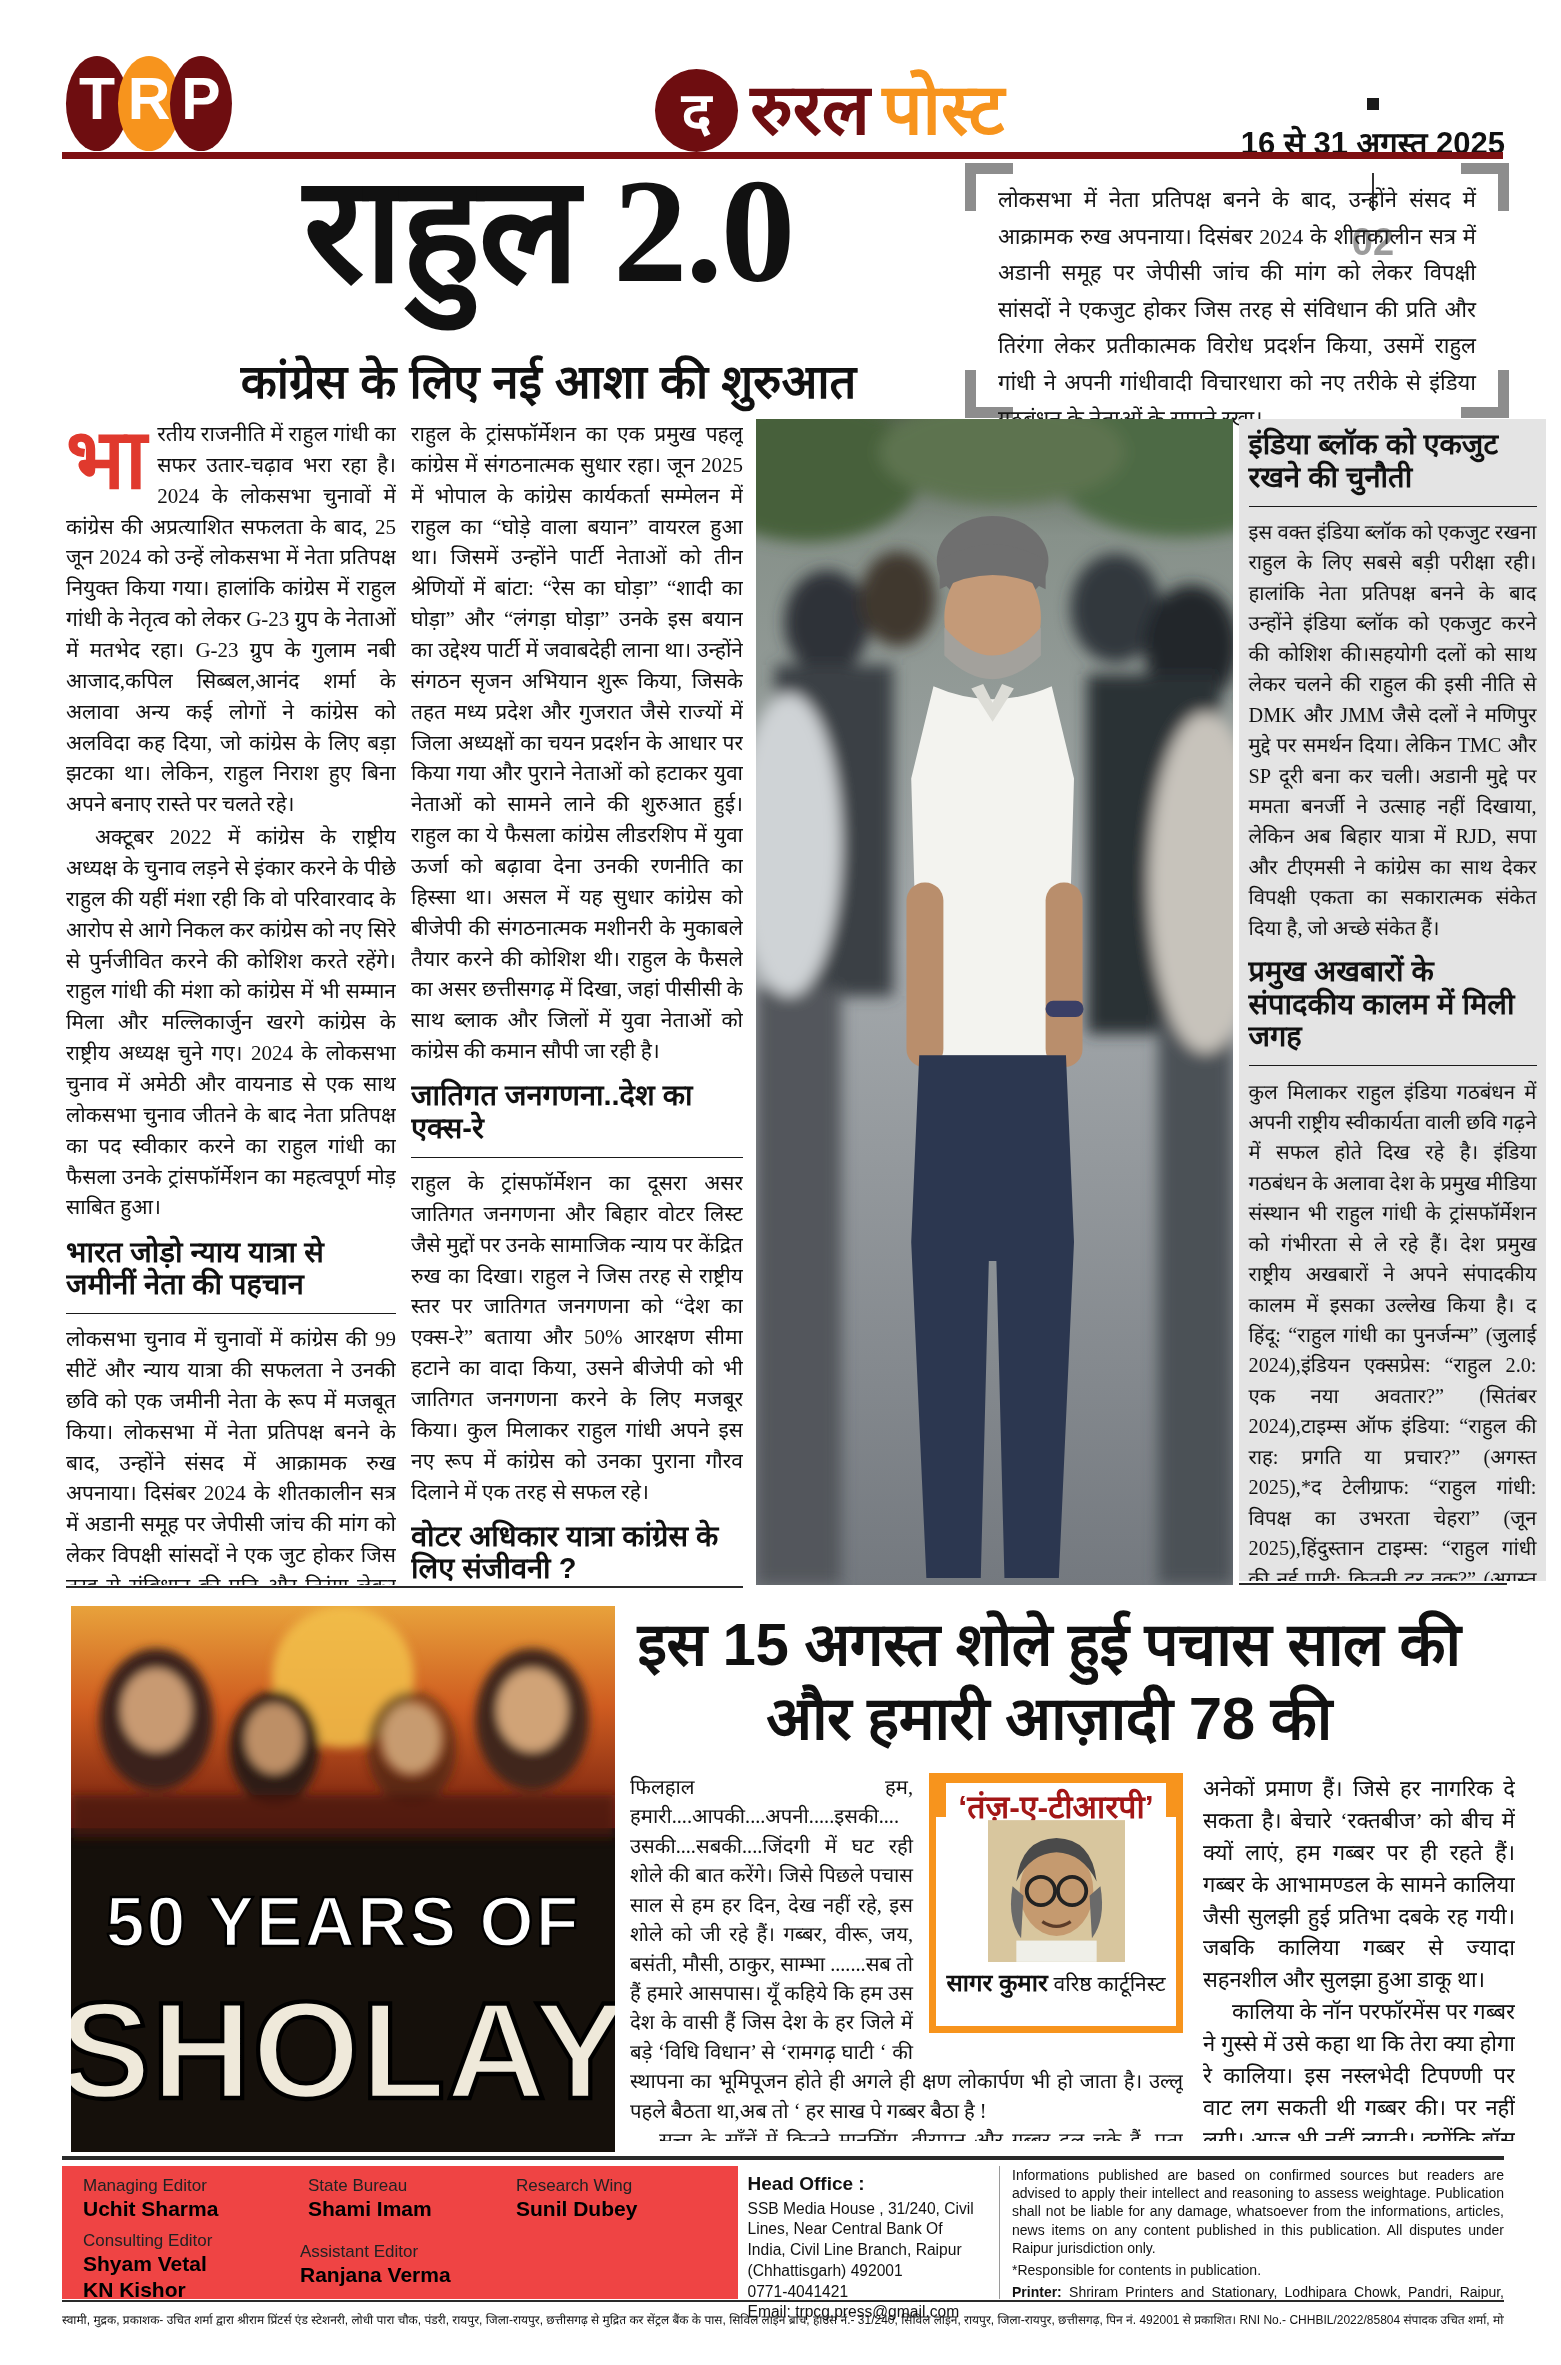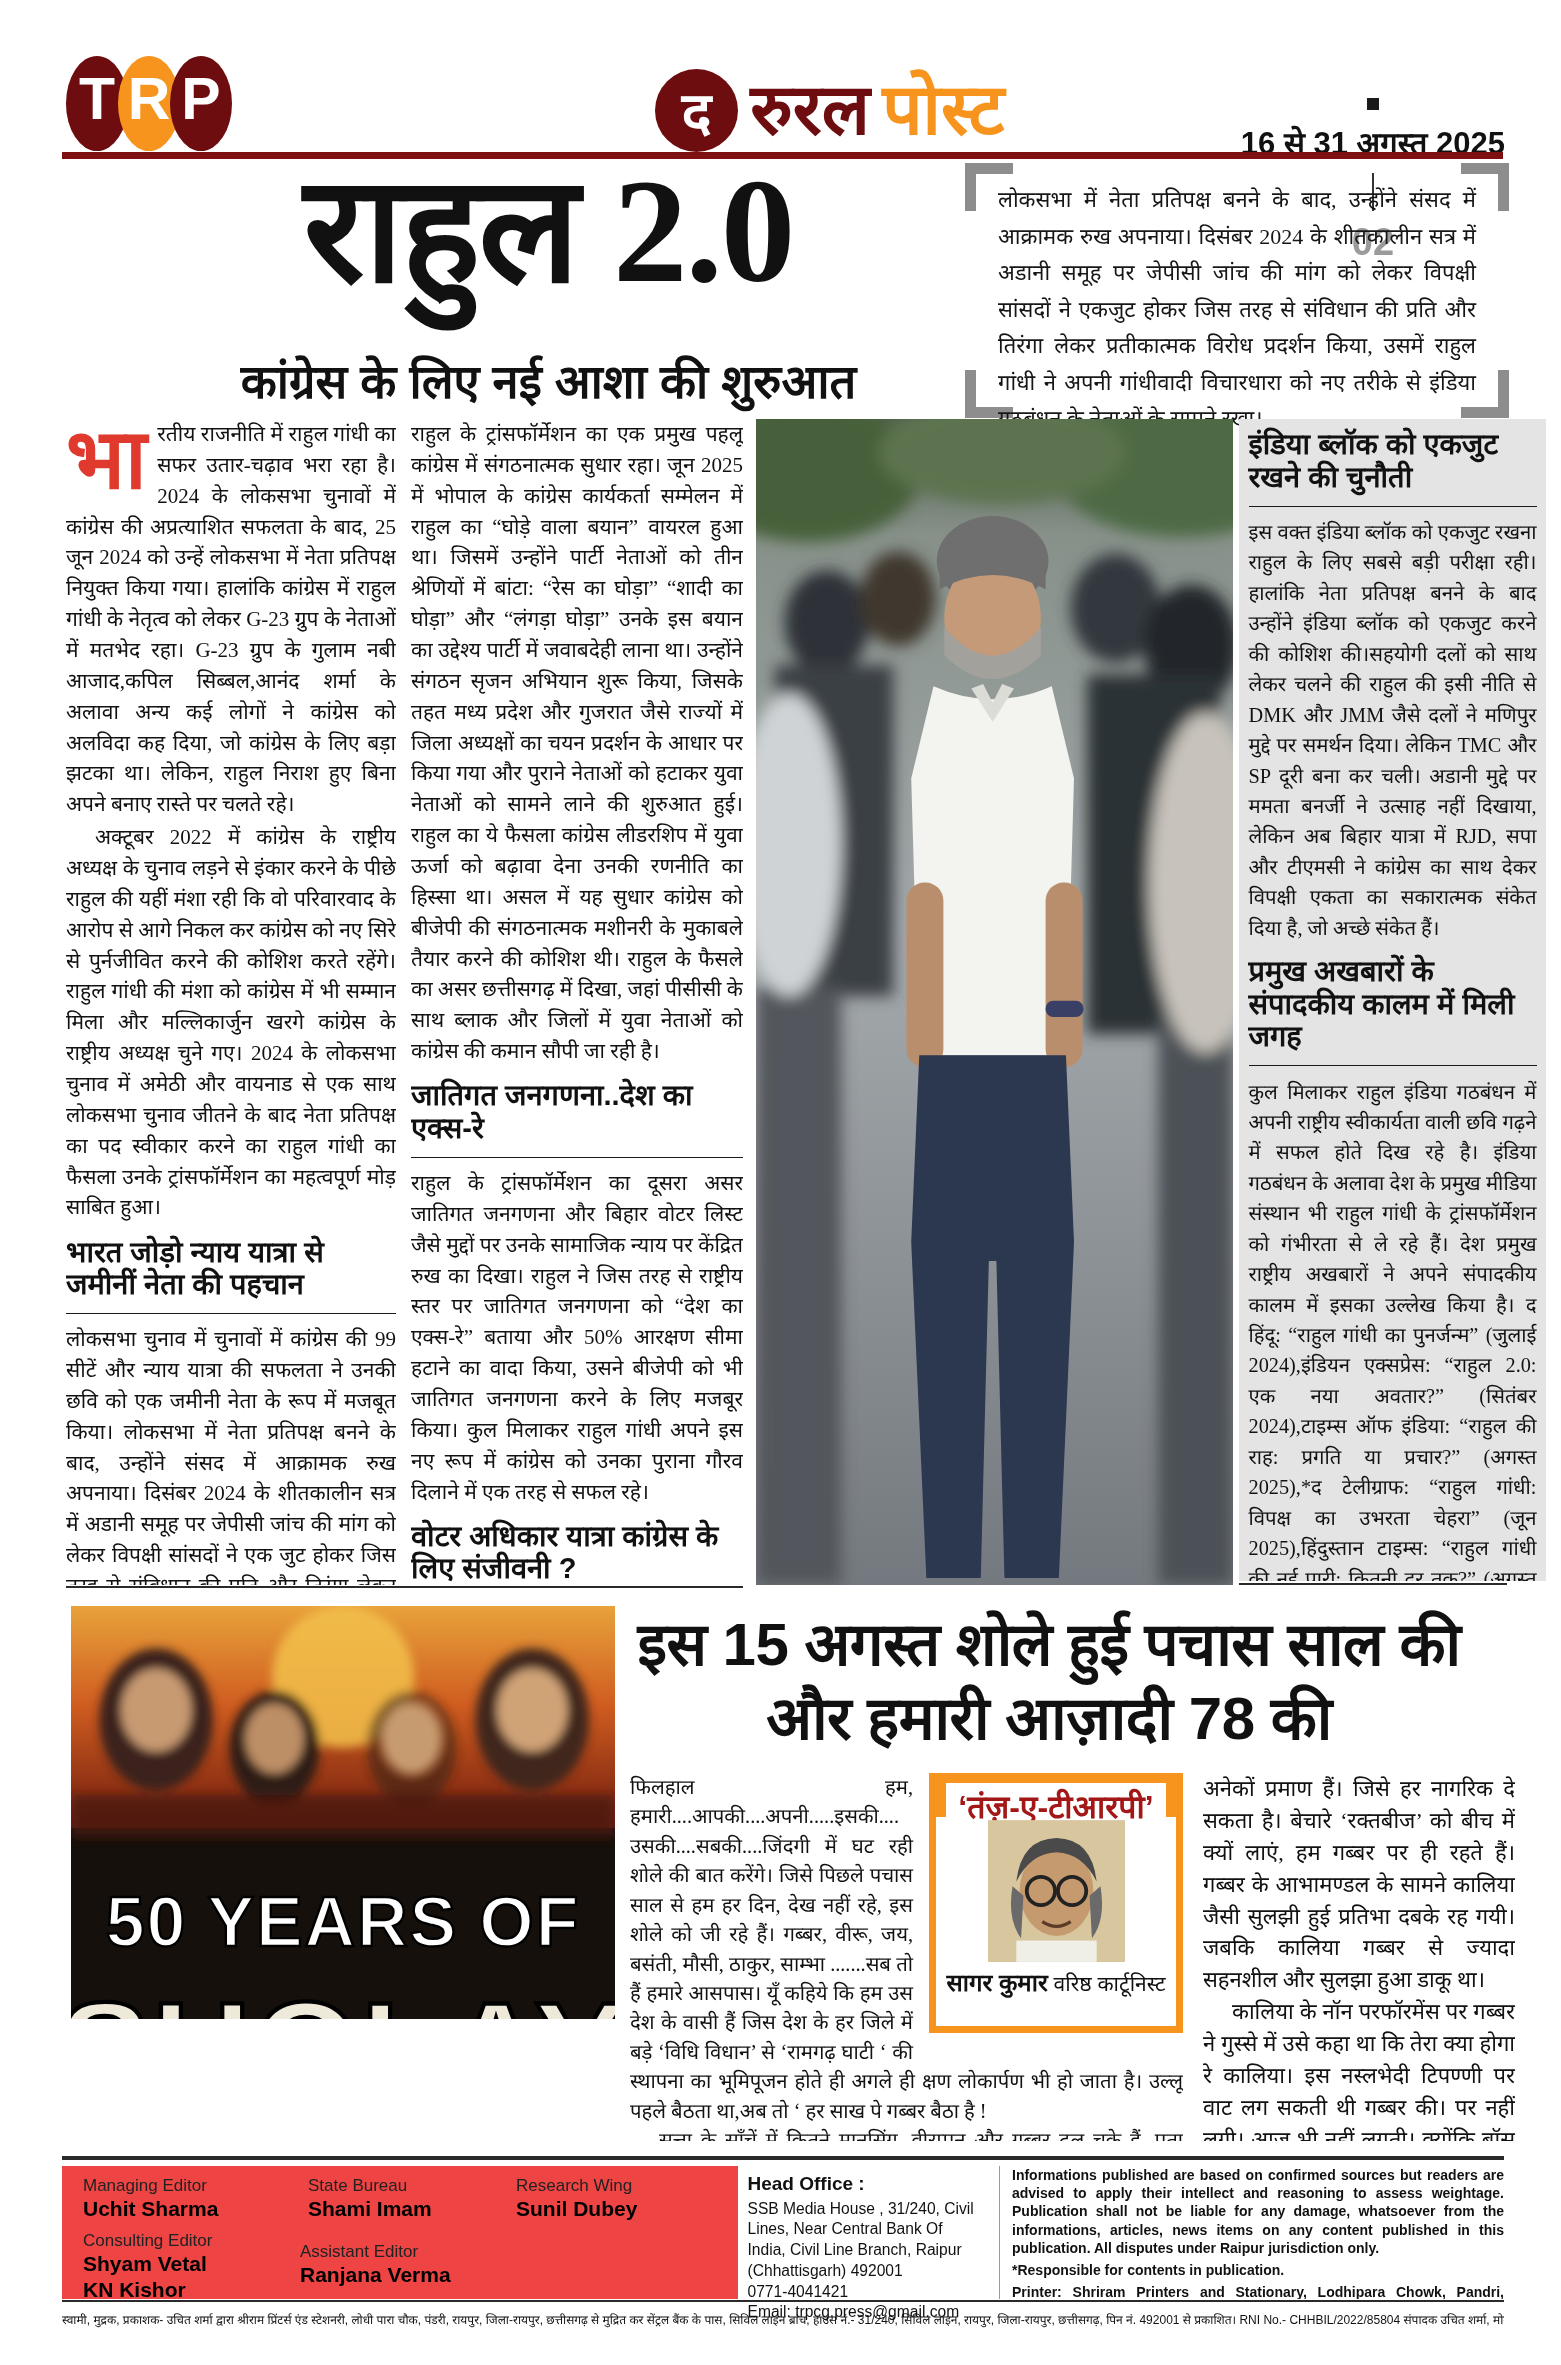--- a/index.html
+++ b/index.html
@@ -56,21 +56,21 @@
   .photo-box{left:756px;top:419px;width:477px;height:1166px;overflow:hidden;}
   .sidebar{left:1239px;top:419px;width:307px;height:1162px;background:#e4e4e4;
            padding:6.6px 9.5px;box-sizing:border-box;font-size:20.3px;line-height:1.5;
            text-align:justify;overflow:hidden;}
   .sidebar p{margin:0;}
   .sidebar .sec-h{border-color:#1a1a1a;}
   .div-left{left:66px;top:1586px;width:677px;height:1.9px;background:#2a2a2a;}
   .div-right{left:1239px;top:1583px;width:268px;height:1.9px;background:#2a2a2a;}
 
   
-  .poster{left:71px;top:1606px;width:544px;height:413px;overflow:hidden;}
+  .poster{left:71px;top:1606px;width:544px;height:546px;overflow:hidden;}
   .sh-head{left:630px;top:1608px;width:838px;text-align:center;font-weight:900;
            font-size:60px;line-height:1.24;font-family:"Liberation Sans",sans-serif;letter-spacing:-0.5px;}
   .sh-left{left:630px;top:1773px;width:553px;height:368px;font-size:20.3px;line-height:1.45;
            text-align:justify;overflow:hidden;}
   .sh-left p{margin:0;}
   .sh-right{left:1203px;top:1773px;width:312px;height:368px;font-size:22px;line-height:1.45;
             text-align:justify;overflow:hidden;}
   .sh-right p{margin:0;}
   .tanz-box{float:right;width:240px;height:246px;margin:0 0 8.5px 16px;
             border:7.6px solid #f7941d;position:relative;background:#fff;}
@@ -85,21 +85,21 @@
   .footer-rule{left:62px;top:2156px;width:1442px;height:3.8px;background:#2a2a2a;}
   .f-gray{left:62px;top:2166px;width:724px;height:133px;background:#ef4444;}
   .f-item{position:absolute;font-family:"Liberation Sans",sans-serif;}
   .f-label{font-size:17px;color:#222;}
   .f-name{font-size:21px;font-weight:bold;color:#000;line-height:1.25;}
   .f-head{left:738px;top:2166px;width:258px;height:133px;background:#fff;padding:4.7px 9.5px;
           box-sizing:border-box;font-family:"Liberation Sans",sans-serif;font-size:15.6px;line-height:1.33;}
   .f-head .t{font-weight:bold;font-size:19px;margin-bottom:2.8px;}
   .f-vline{left:999px;top:2166px;width:1.4px;height:133px;background:#9a9a9a;}
   .f-disc{left:1012px;top:2166px;width:492px;height:133px;font-family:"Liberation Sans",sans-serif;
-          font-size:14px;line-height:1.3;text-align:justify;overflow:hidden;font-weight:bold;}
+          font-size:14px;line-height:1.3;text-align:justify;overflow:hidden;}
   .f-disc p{margin:0 0 3.8px 0;}
   .f-line2{left:62px;top:2300px;width:1442px;height:2.4px;background:#2a2a2a;}
   .pub-line{left:62px;top:2311px;width:1442px;font-size:12px;white-space:nowrap;overflow:hidden;
             font-family:"Liberation Sans",sans-serif;color:#111;}
 </style>
 </head>
 <body>
 
 <div id="page">
 

